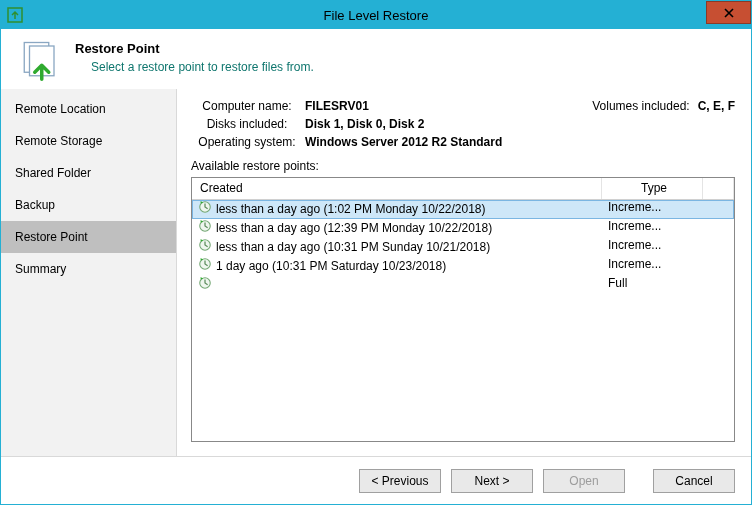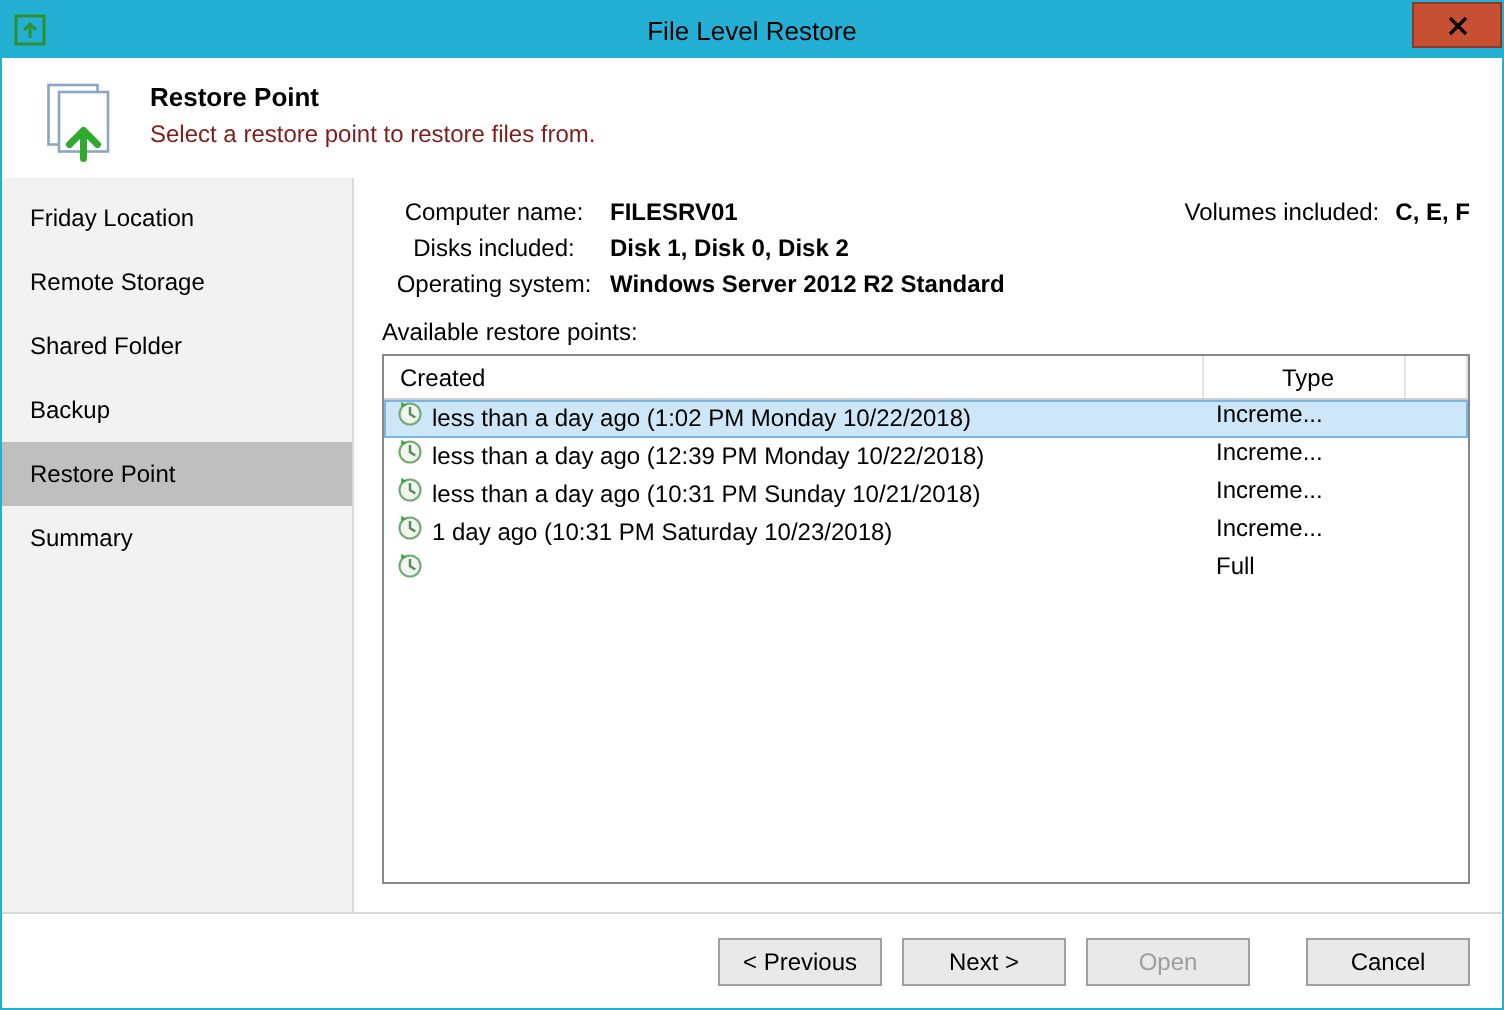--- a/index.html
+++ b/index.html
@@ -58,22 +58,23 @@
     width:42px;height:42px;
     flex:0 0 auto;
   }
   .header-text .heading {
     font-weight:bold;
     font-size:13px;
     padding-top:2px;
   }
   .header-text .subheading {
     font-size:12px;
-    color:#7f1d1d;
+    color:#0f766e;
     padding-top:4px;
+    margin-left:16px;
   }
   .body-area {
     flex:1;
     display:flex;
     min-height:0;
   }
   .sidebar {
     width:176px;
     background:#f2f2f2;
     border-right:1px solid #d9d9d9;
@@ -116,21 +117,21 @@
   .thead {
     display:flex;
     background:#fff;
     border-bottom:1px solid #d0d0d0;
     font-size:12px;
     height:22px;
   }
   .thead .col {
     padding:3px 8px;
     border-right:1px solid #e4e4e4;
-    display:flex;align-items:center;
+    display:flex;align-items:flex-start;
   }
   .col-created { width:410px; }
   .col-type { width:70px;margin-left:31px; }
   .col-spare { flex:1; }
   .tbody { flex:1; overflow:auto; }
   .row {
     display:flex;
     height:19px;
     align-items:flex-start;
     font-size:12px;
@@ -204,21 +205,21 @@
     </div>
     <div class="header-text">
       <div class="heading">Restore Point</div>
       <div class="subheading">Select a restore point to restore files from.</div>
     </div>
   </div>
 
   <div class="body-area">
 
     <div class="sidebar">
-      <div class="sidebar-item"><span>Friday Location</span></div>
+      <div class="sidebar-item"><span>Remote Location</span></div>
       <div class="sidebar-item"><span>Remote Storage</span></div>
       <div class="sidebar-item"><span>Shared Folder</span></div>
       <div class="sidebar-item"><span>Backup</span></div>
       <div class="sidebar-item selected"><span>Restore Point</span></div>
       <div class="sidebar-item"><span>Summary</span></div>
     </div>
 
     <div class="main">
       <div class="info-rows">
         <div class="label">Computer name:</div>

